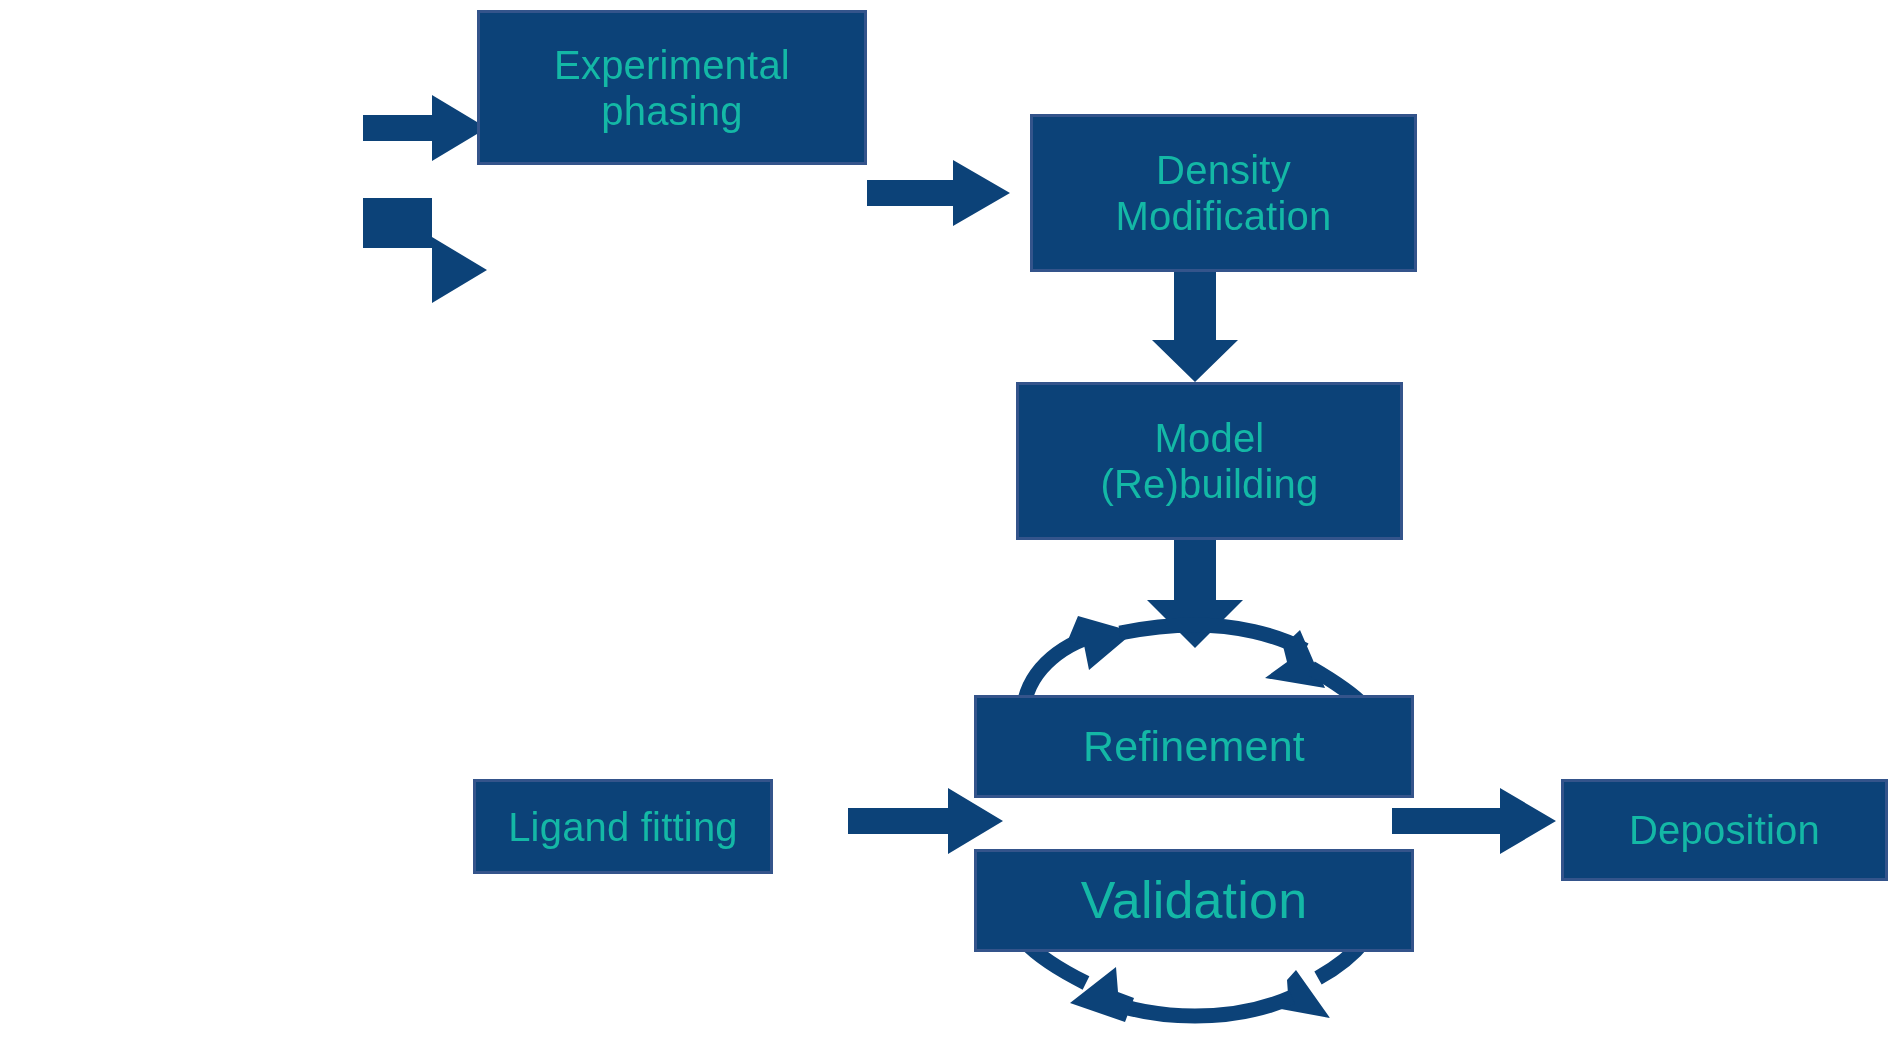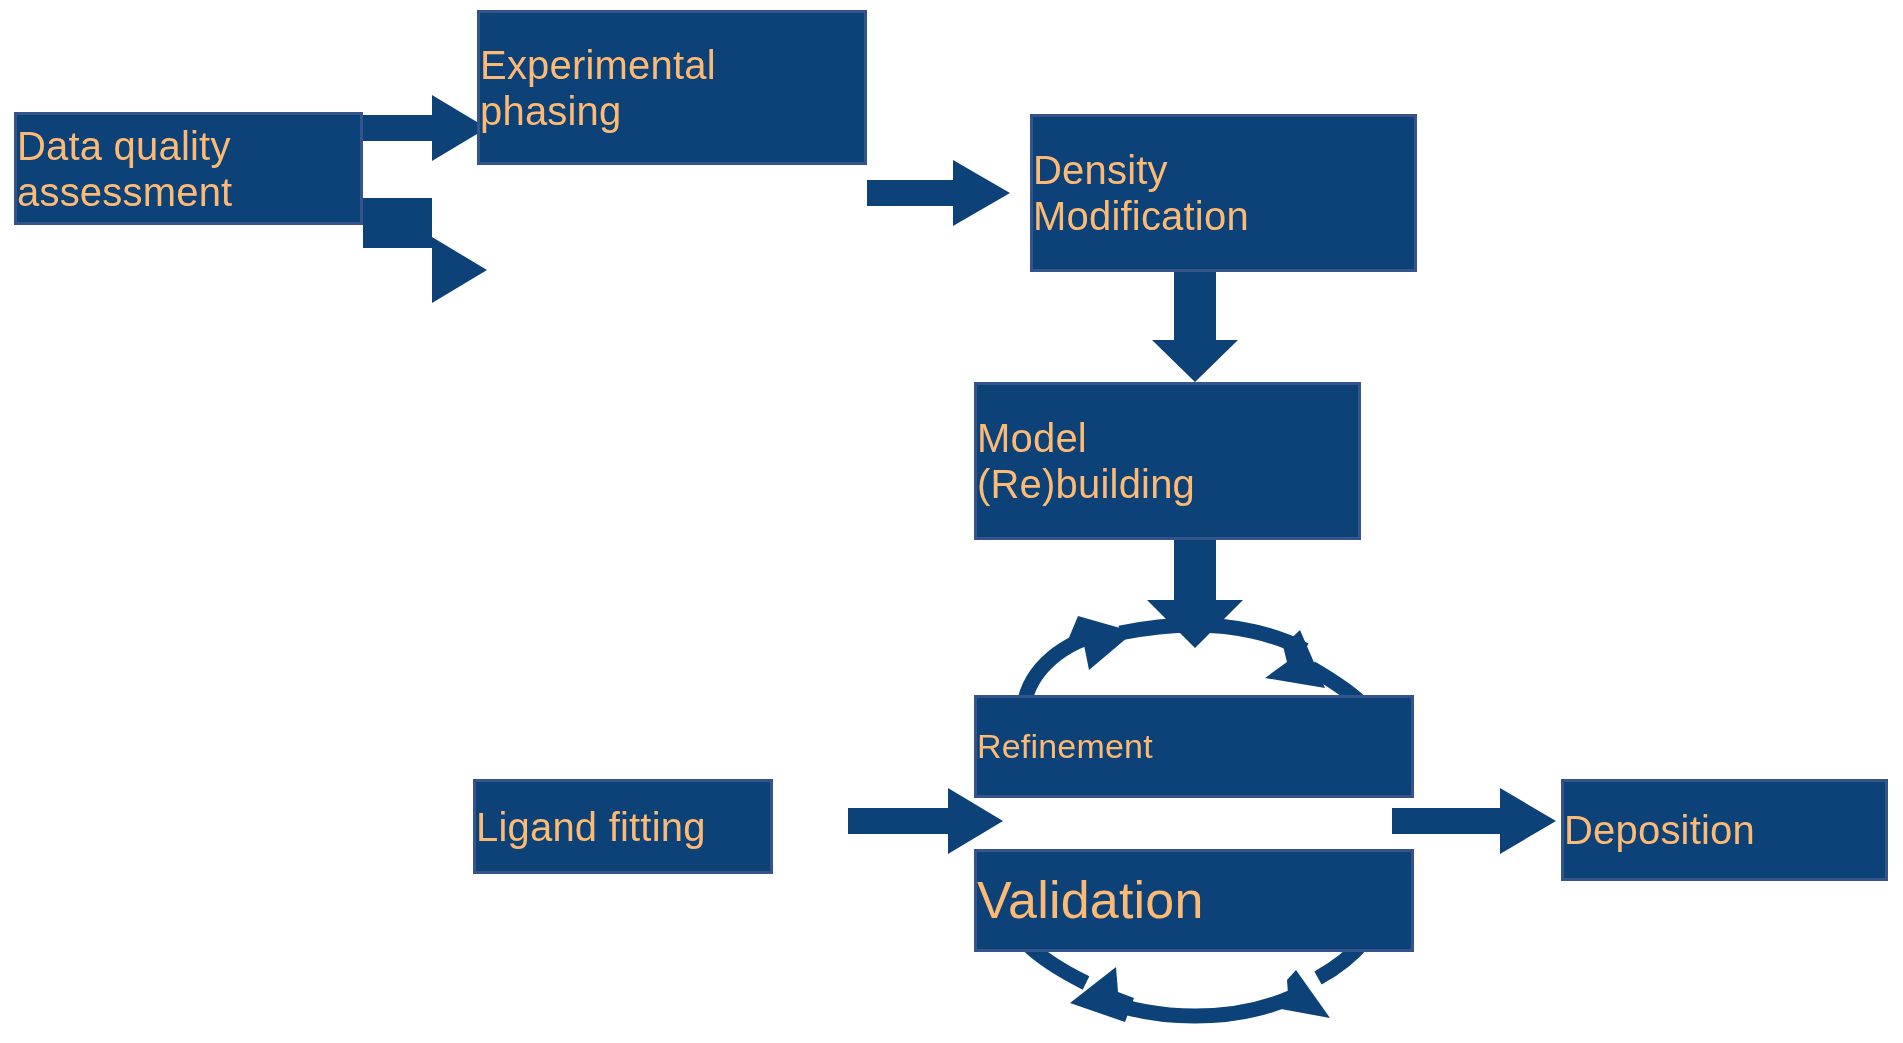--- a/index.html
+++ b/index.html
@@ -15,25 +15,25 @@
     width: 1903px;
     height: 1043px;
     background: #ffffff;
     overflow: hidden;
   }
   .node {
     position: absolute;
     box-sizing: border-box;
     background: #0C4278;
     border: 3px solid #34548B;
-    color: #fdba74;
+    color: #14b8a6;
     display: flex;
     align-items: center;
     justify-content: center;
-    text-align: left;
+    text-align: center;
     line-height: 1.15;
     font-weight: 400;
     letter-spacing: 0.2px;
     white-space: pre-line;
     z-index: 3;
   }
   .node span {
     display: block;
     width: 100%;
   }
@@ -103,42 +103,38 @@
       <path d="M1364,941 C1352,956 1336,968 1318,978" fill="none" stroke="#0C4278" stroke-width="15"></path>
       <path d="M1296,970 L1330,1018 L1270,1007 L1288,994 L1287,980 Z" fill="#0C4278"></path>
       <path d="M1292,997 C1265,1009 1232,1016 1195,1016" fill="none" stroke="#0C4278" stroke-width="15"></path>
 
       <path d="M1195,1016 C1160,1016 1128,1010 1102,999" fill="none" stroke="#0C4278" stroke-width="15"></path>
       <path d="M1125,1022 L1070,1003 L1116,967 L1118,992 L1134,998 Z" fill="#0C4278"></path>
       <path d="M1086,983 C1060,970 1038,956 1024,941" fill="none" stroke="#0C4278" stroke-width="15"></path>
     </g>
   </svg>
 
-  <div class="node" style="left:14px;top:112px;width:349px;height:113px;font-size:40px;">
-    <span>Data quality
-assessment</span>
-  </div>
 
   <div class="node" style="left:477px;top:10px;width:390px;height:155px;font-size:40px;">
     <span>Experimental
 phasing</span>
   </div>
 
 
   <div class="node" style="left:1002px;top:114px;width:387px;height:158px;font-size:40px;margin-left:28px;">
     <span>Density
 Modification</span>
   </div>
 
-  <div class="node" style="left:974px;top:382px;width:387px;height:158px;font-size:40px;">
+  <div class="node" style="left:1016px;top:382px;width:387px;height:158px;font-size:40px;">
     <span>Model
 (Re)building</span>
   </div>
 
-  <div class="node" style="left:974px;top:695px;width:440px;height:103px;font-size:34px;">
+  <div class="node" style="left:974px;top:695px;width:440px;height:103px;font-size:43px;">
     <span>Refinement</span>
   </div>
 
   <div class="node" style="left:974px;top:849px;width:440px;height:103px;font-size:52px;">
     <span>Validation</span>
   </div>
 
   <div class="node" style="left:473px;top:779px;width:300px;height:95px;font-size:40px;">
     <span>Ligand fitting</span>
   </div>

